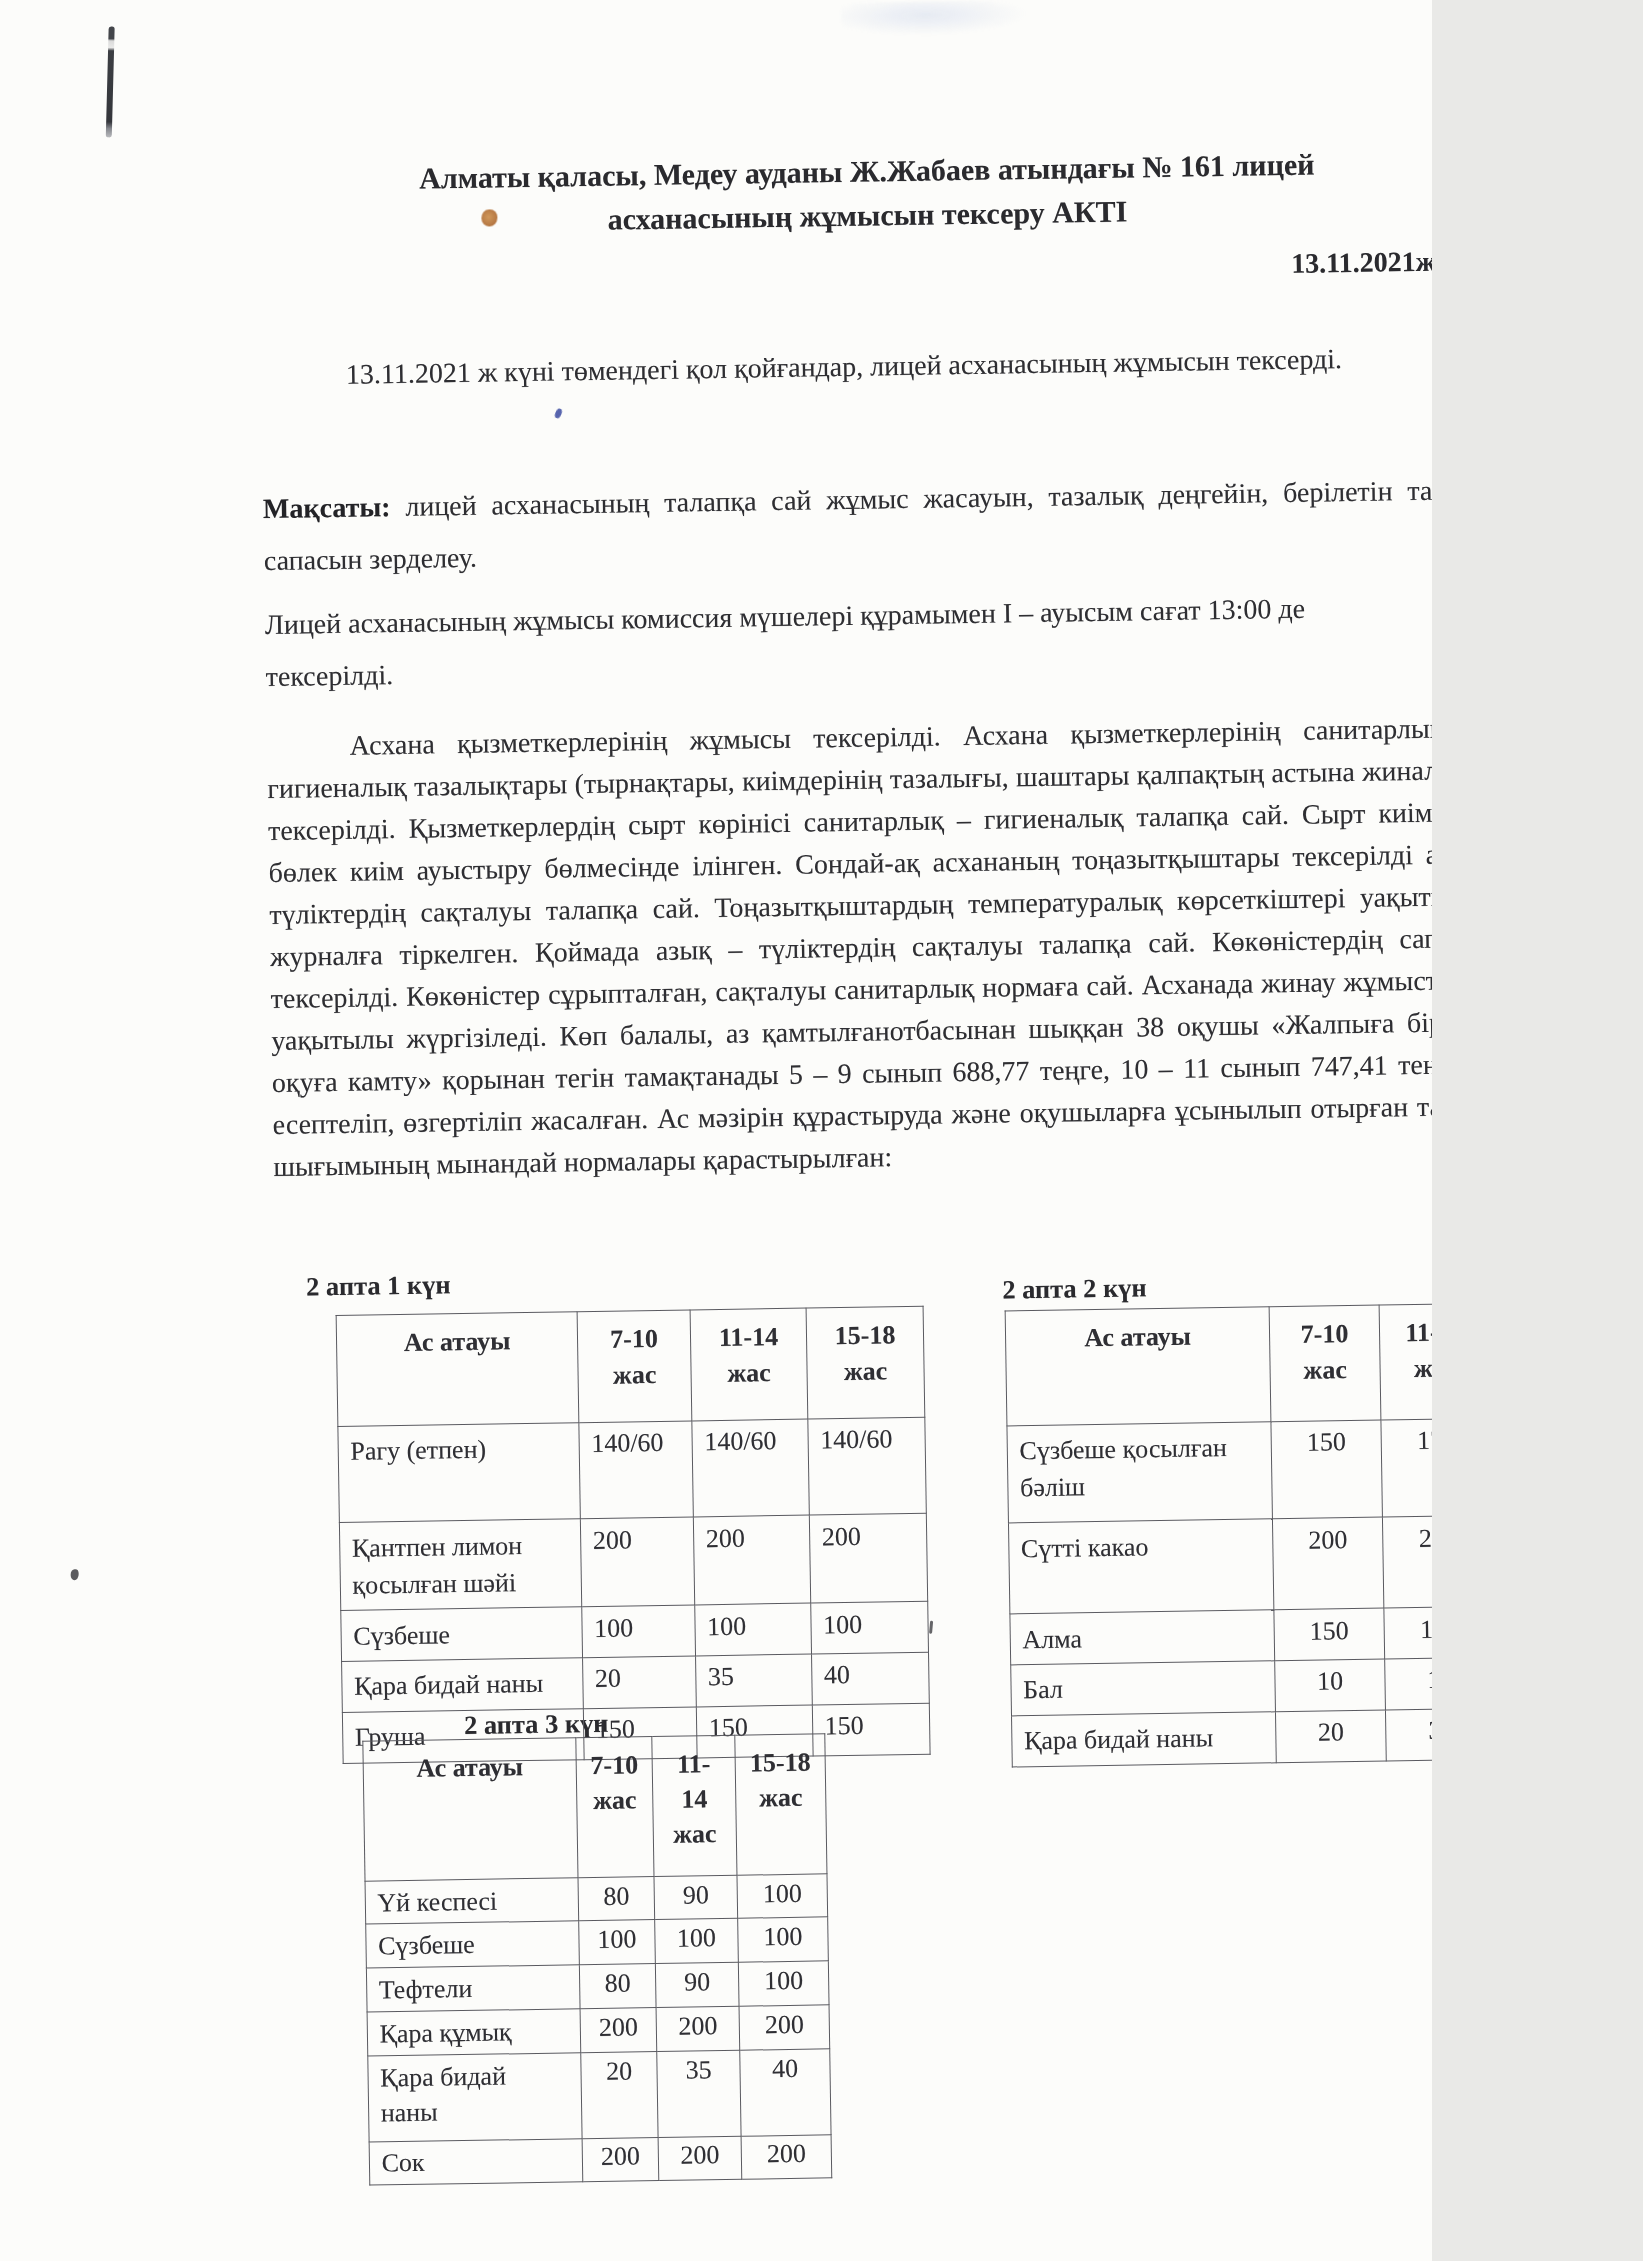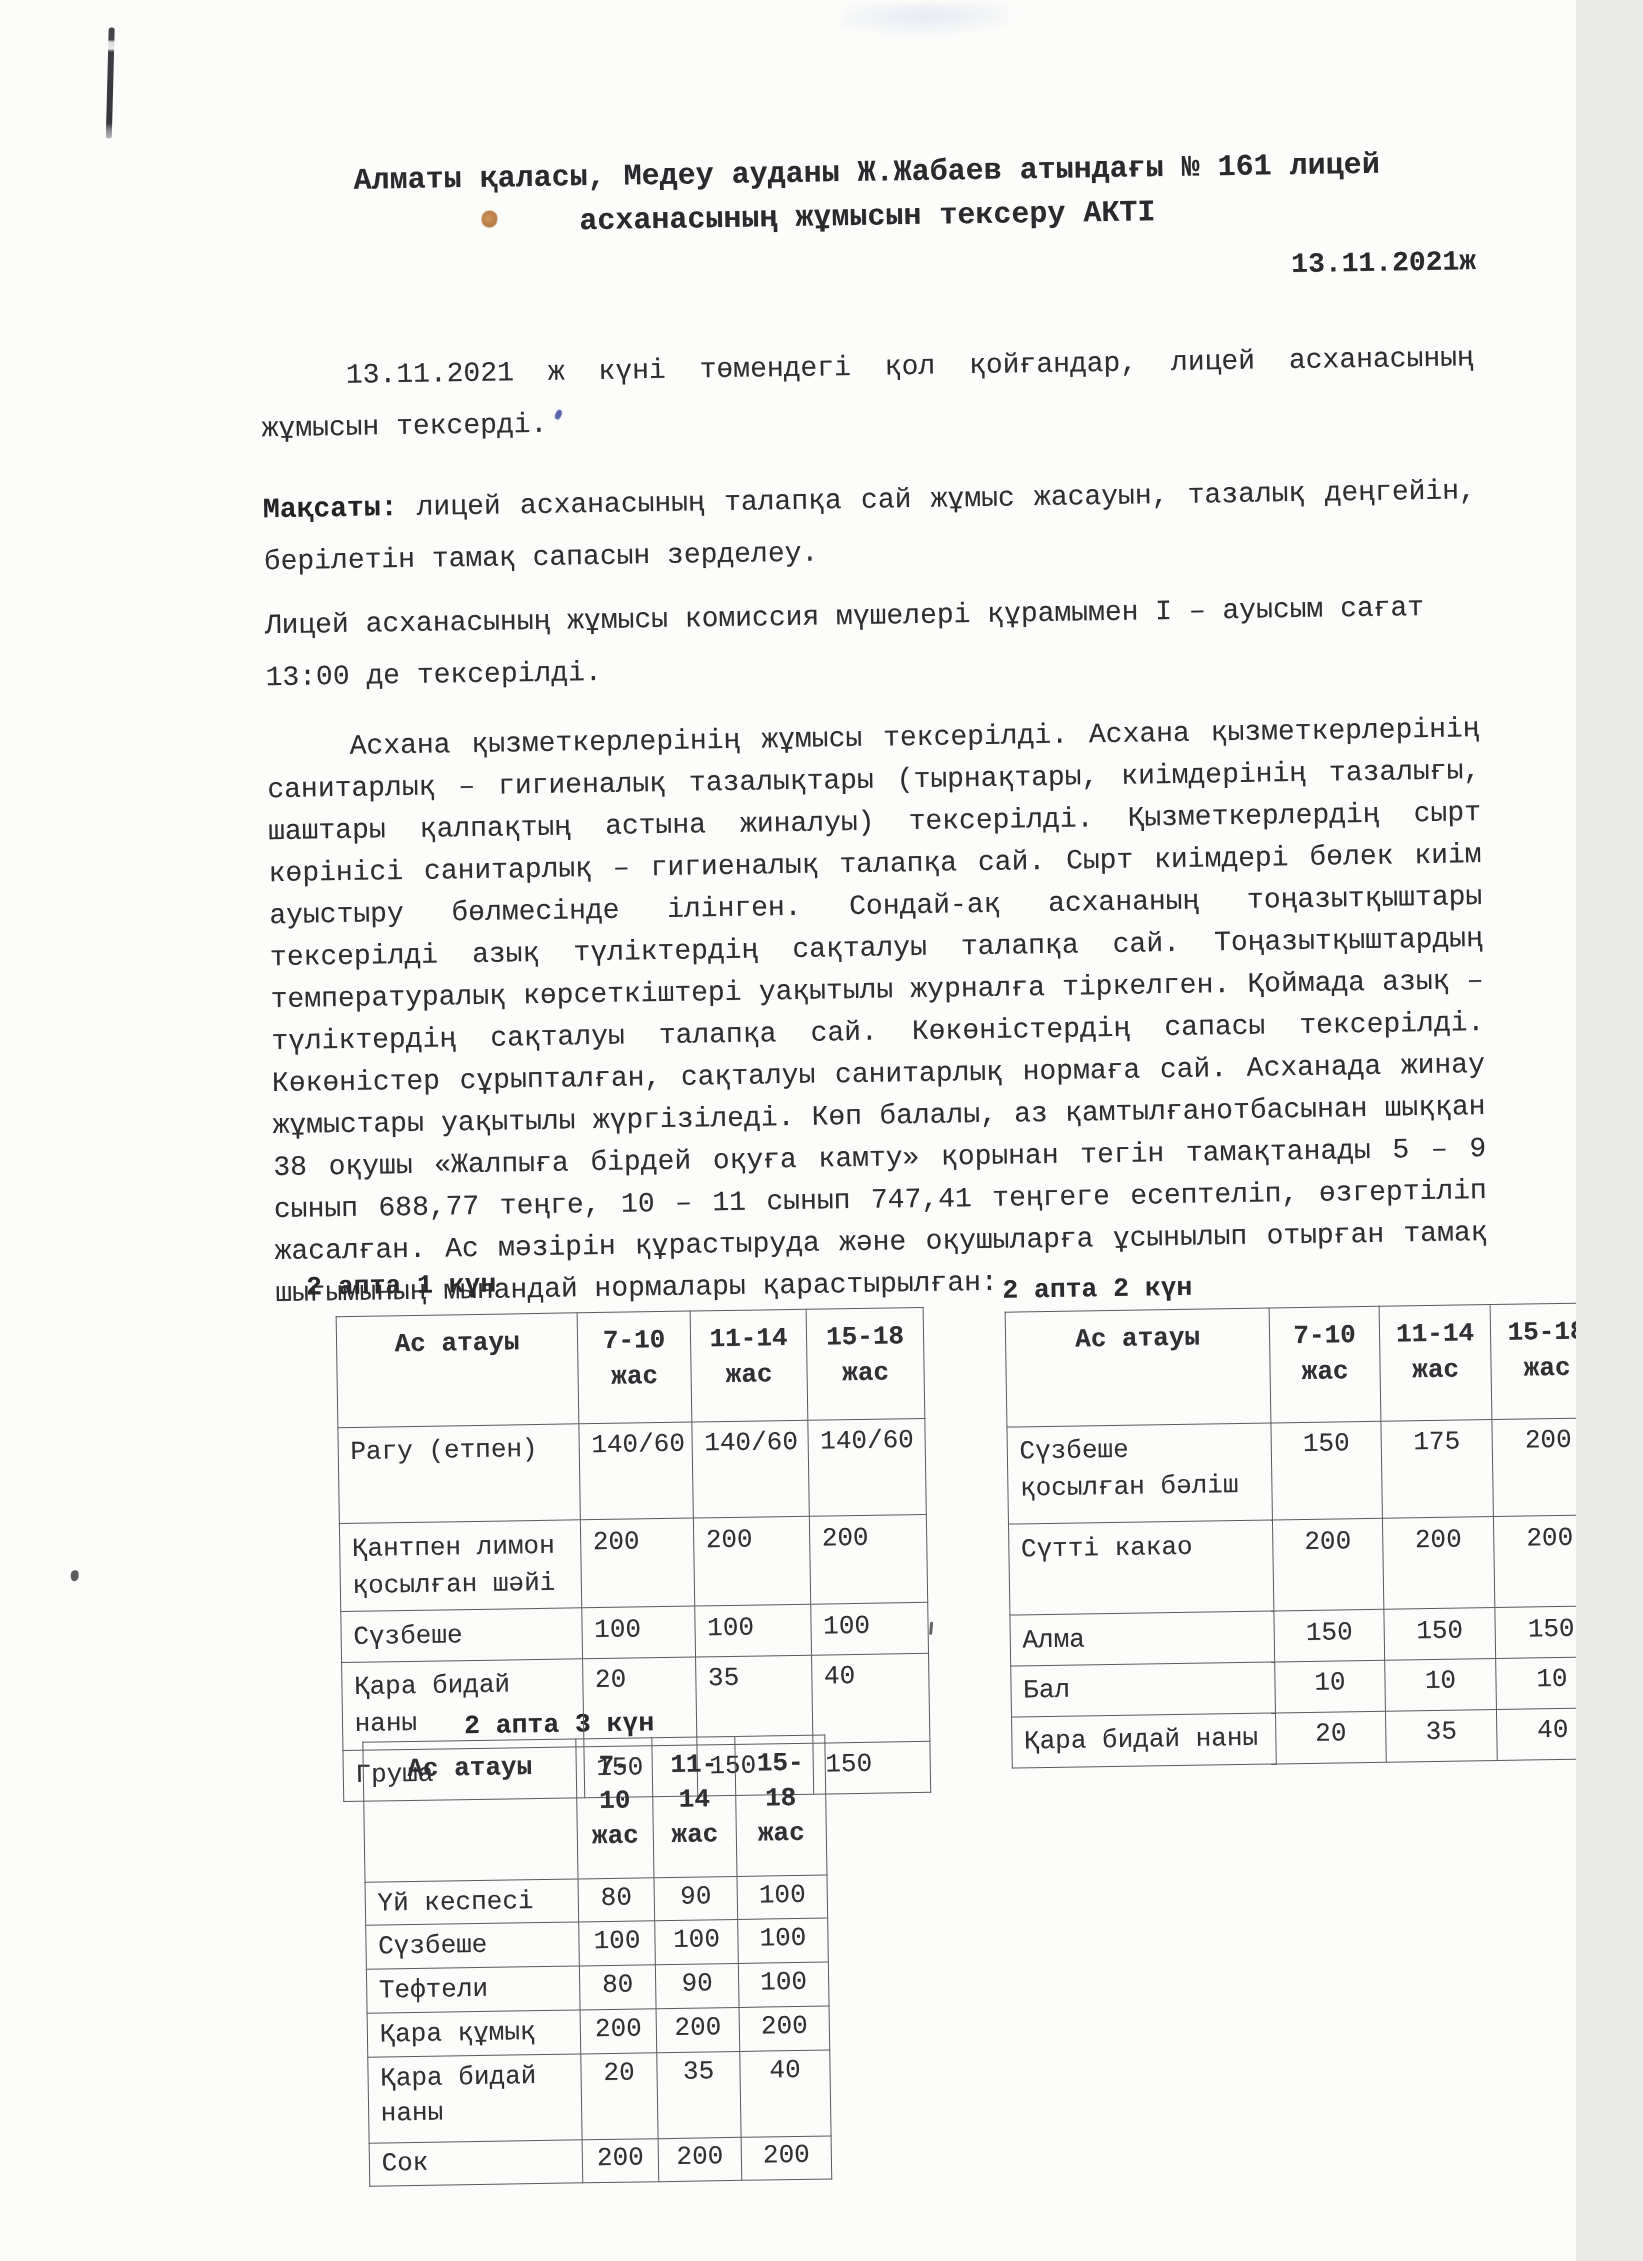--- a/index.html
+++ b/index.html
@@ -1,21 +1,21 @@
 <!DOCTYPE html>
 <html style="font-size:10.3px"><head>
 <meta charset="utf-8">
 <style>
   html,body{margin:0;padding:0;background:#e9e9e7;}
   .page{
     position:relative;
-    width:1576px;height:2261px;
+    width:1432px;height:2261px;
     background:#fcfcfa;
     overflow:hidden;
-    font-family:Liberation Mono, monospace;
+    font-family:Liberation Serif, serif;
     color:#2e2e32;
     text-shadow:0.2px 0.2px 0.5px rgba(55,55,60,.32);
   }
   .skew{position:absolute;inset:0;transform:rotate(-0.9deg);transform-origin:50% 45%;}
 
   
   .pen-mark{
     position:absolute;left:122px;top:17px;width:5.8px;height:111px;
     background:linear-gradient(180deg,#43454a 0%,#43454a 11%,rgba(120,120,125,.25) 13%,rgba(120,120,125,.15) 19%,#3c3e43 22%,#34363b 86%,#85878d 92%,#b9babd 100%);
     border-radius:2.6px;transform:rotate(2.4deg);

